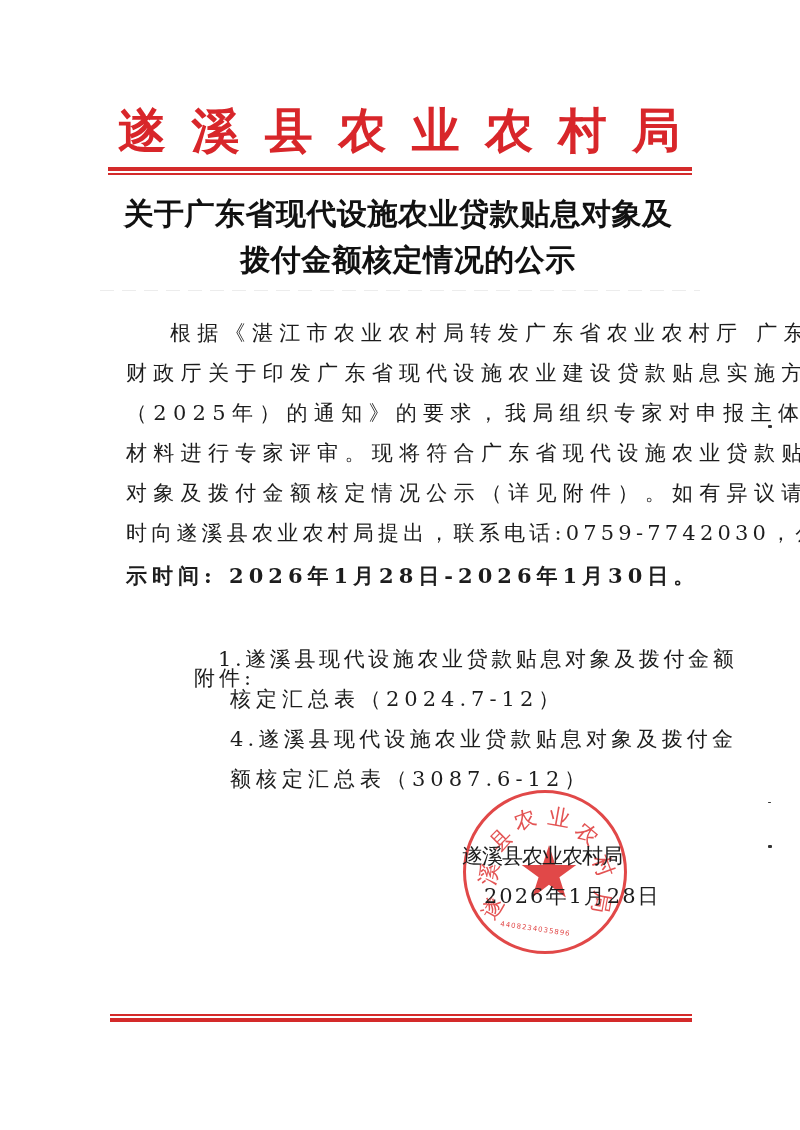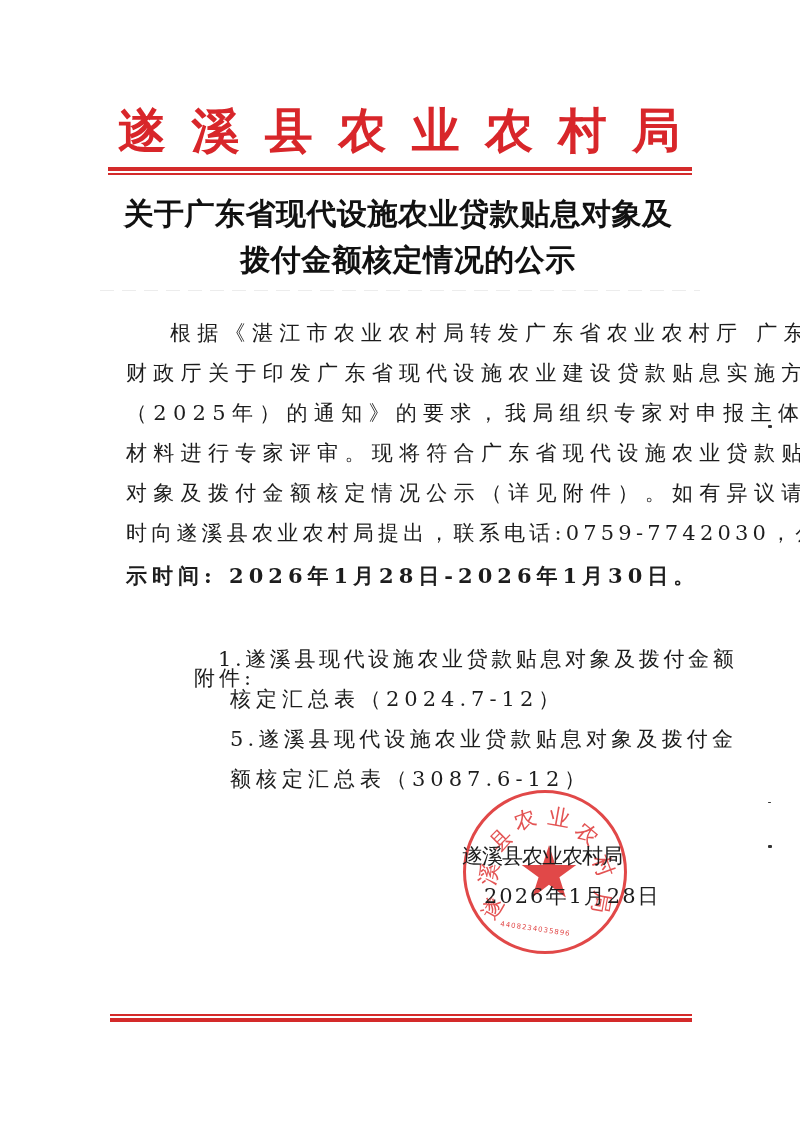--- a/index.html
+++ b/index.html
@@ -64,21 +64,21 @@
 <div class="abs line" style="left:126px; top:359px;">财政厅关于印发广东省现代设施农业建设贷款贴息实施方案</div>
 <div class="abs line" style="left:126px; top:399px;">（2025年）的通知》的要求，我局组织专家对申报主体申报</div>
 <div class="abs line" style="left:126px; top:439px;">材料进行专家评审。现将符合广东省现代设施农业贷款贴息</div>
 <div class="abs line" style="left:126px; top:479px;">对象及拨付金额核定情况公示（详见附件）。如有异议请及</div>
 <div class="abs line" style="left:126px; top:519px; letter-spacing:4.2px;">时向遂溪县农业农村局提出，联系电话:0759-7742030，公</div>
 <div class="abs line" style="left:126px; top:562px; letter-spacing:5px;font-weight:bold;">示时间: 2026年1月28日-2026年1月30日。</div>
 
 <div class="abs line" style="left:170px; top:664px; letter-spacing:4px;margin-left:24px;">附件:</div>
 <div class="abs line" style="left:218px; top:645px; letter-spacing:3.6px;">1.遂溪县现代设施农业贷款贴息对象及拨付金额</div>
 <div class="abs line" style="left:230px; top:685px; letter-spacing:5px;">核定汇总表（2024.7-12）</div>
-<div class="abs line" style="left:230px; top:725px; letter-spacing:4.2px;">5.遂溪县现代设施农业贷款贴息对象及拨付金</div>
+<div class="abs line" style="left:230px; top:725px; letter-spacing:4.2px;">4.遂溪县现代设施农业贷款贴息对象及拨付金</div>
 <div class="abs line" style="left:230px; top:765px; letter-spacing:5px;">额核定汇总表（3087.6-12）</div>
 
 <div class="stamp">
   <div class="stamp-inner">
     <span class="stamp-char" style="left:12px; top:96px; transform:rotate(-60deg);">遂</span>
     <span class="stamp-char" style="left:8px; top:62px; transform:rotate(-80deg);">溪</span>
     <span class="stamp-char" style="left:20px; top:28px; transform:rotate(-45deg);">县</span>
     <span class="stamp-char" style="left:44px; top:8px; transform:rotate(-20deg);">农</span>
     <span class="stamp-char" style="left:78px; top:6px; transform:rotate(10deg);">业</span>
     <span class="stamp-char" style="left:106px; top:22px; transform:rotate(40deg);">农</span>

